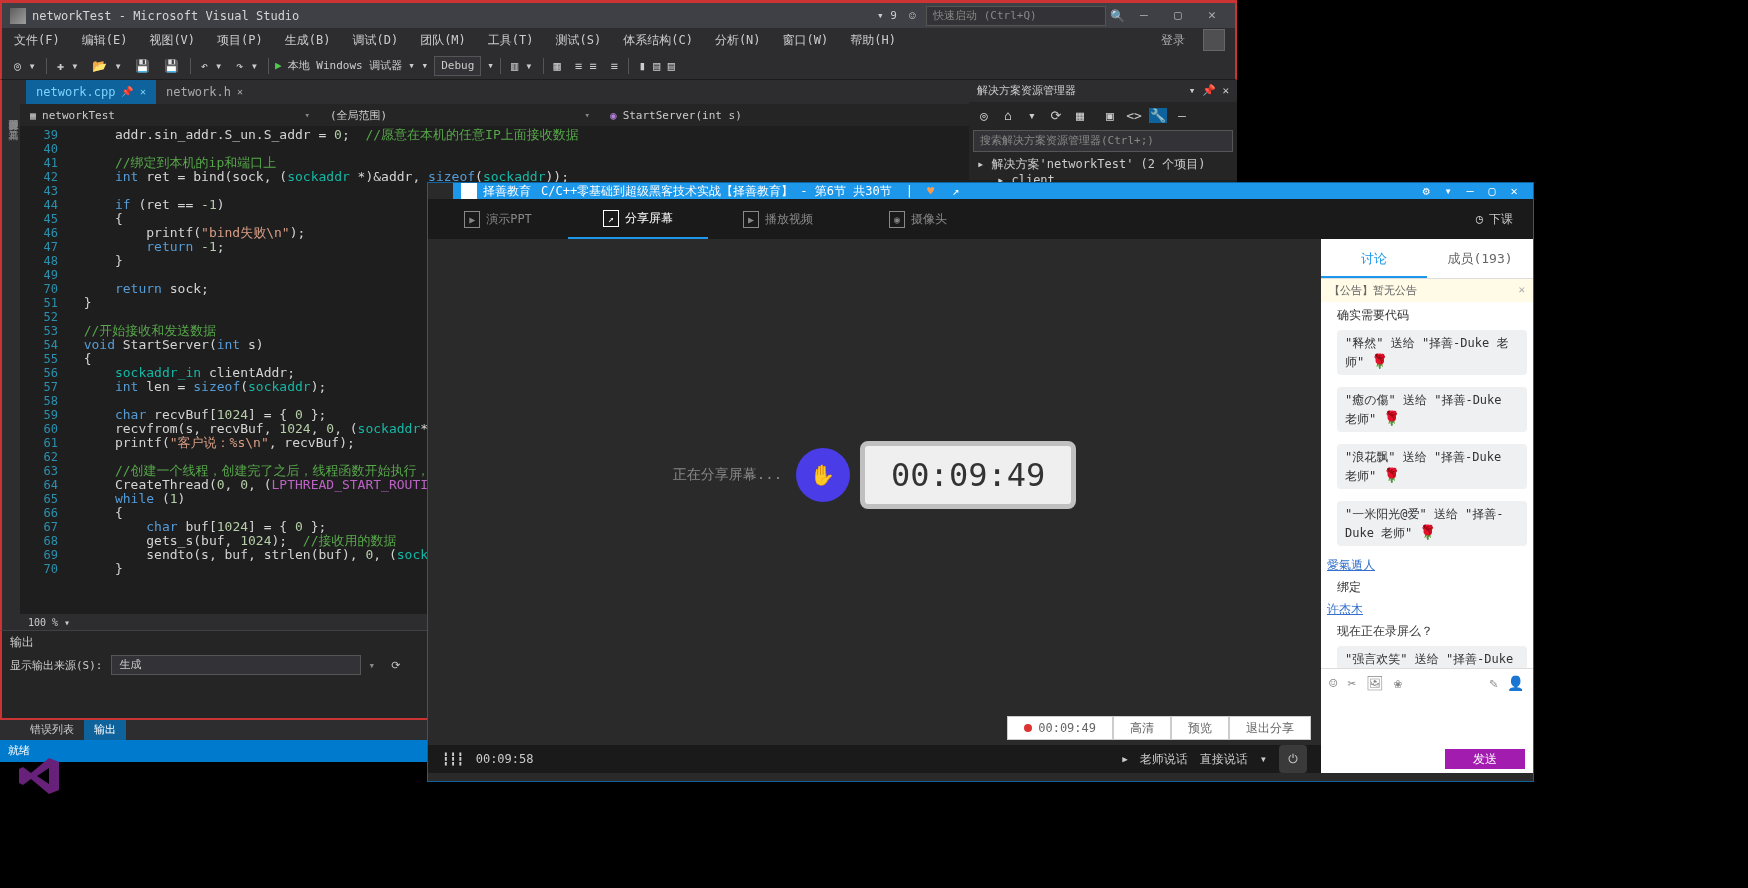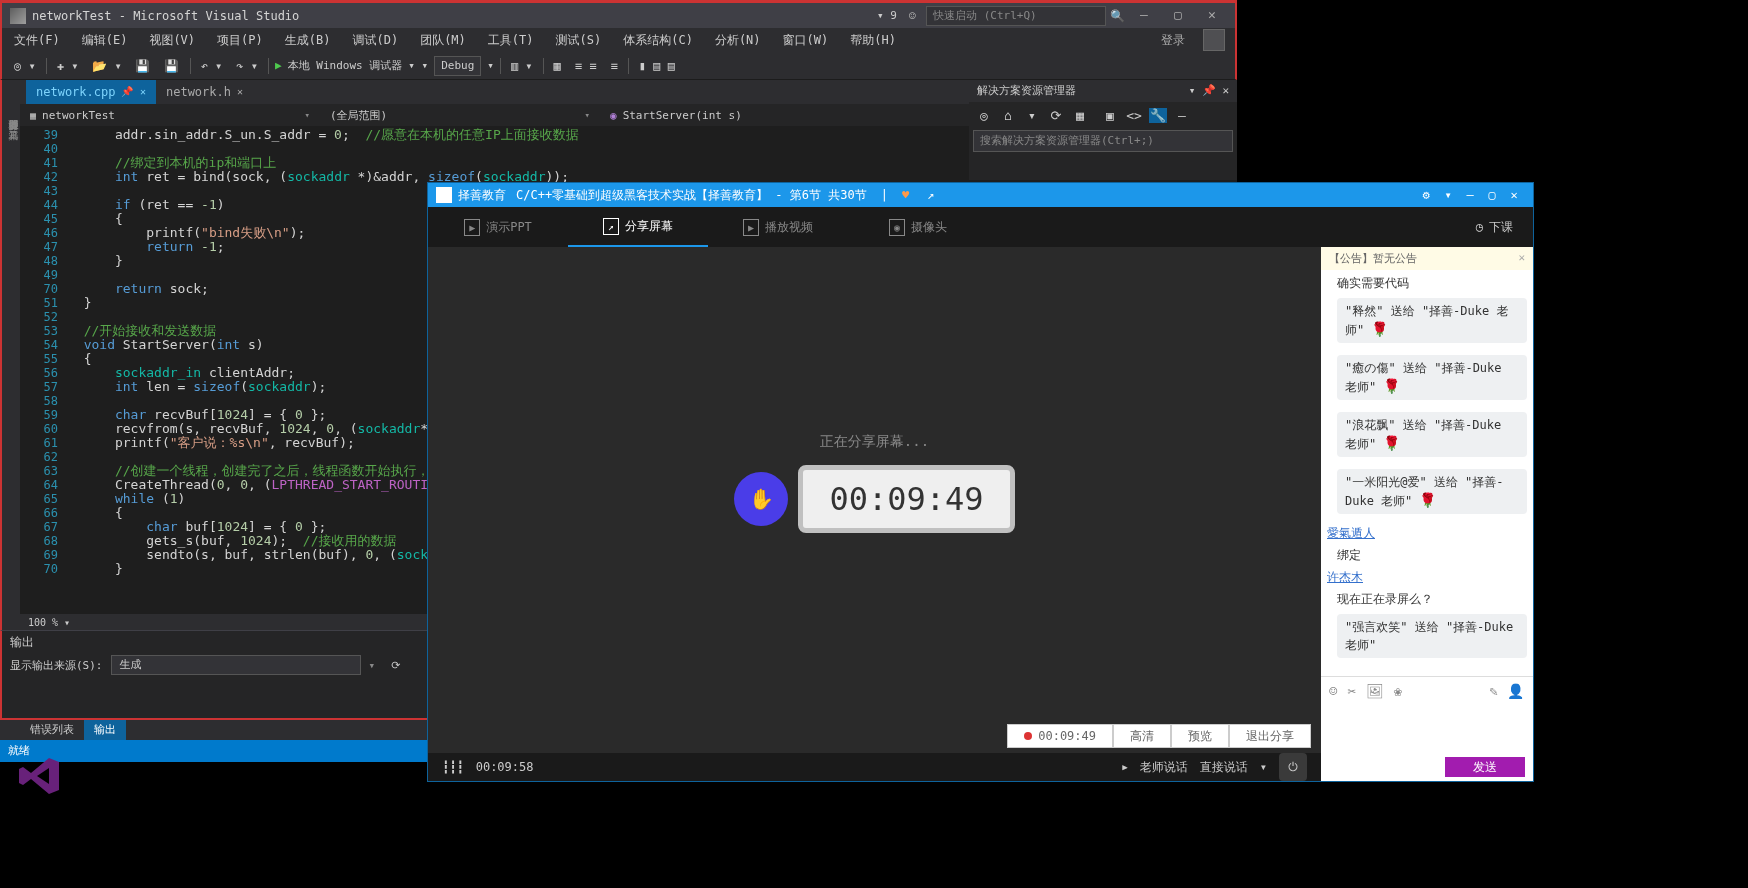--- a/index.html
+++ b/index.html
@@ -60,33 +60,33 @@
 
 .vs-solution{position:absolute;right:0;top:80px;width:268px;background:#252526;height:100px;}
 .vs-sol-title{height:22px;background:#2d2d30;font-size:11px;color:#ccc;padding:0 8px;line-height:22px;display:flex;justify-content:space-between;}
 .vs-sol-tb{height:26px;background:#252526;display:flex;align-items:center;gap:6px;padding:0 6px;color:#ccc;font-size:12px;}
 .vs-sol-tb .sol-btn{width:18px;text-align:center;font-size:13px;}
 .vs-sol-search{height:22px;background:#333337;border:1px solid #555;margin:2px 4px;color:#888;font-size:11px;padding:0 6px;line-height:20px;}
 .vs-sol-tree{padding:2px 8px;font-size:12px;color:#ccc;}
 
 
 .live-window{position:absolute;left:427px;top:182px;width:1107px;height:600px;background:#2a2a2a;color:#ccc;border:1px solid #0e639c;}
-.live-titlebar{height:24px;background:#1c97ea;display:flex;align-items:center;padding:0 8px;font-size:12px;color:#fff;}
+.live-titlebar{height:16px;background:#1c97ea;display:flex;align-items:center;padding:0 8px;font-size:12px;color:#fff;margin-left:25px;}
 .live-titlebar .lt-logo{width:16px;height:16px;background:#fff;margin-right:6px;}
 .live-titlebar .spacer{flex:1;}
 .live-titlebar .lt-btn{width:22px;text-align:center;font-size:12px;}
 .live-tabs{height:40px;background:#1a1a1a;display:flex;align-items:center;}
 .live-tab{flex-basis:140px;height:40px;display:flex;align-items:center;justify-content:center;gap:6px;color:#888;font-size:12px;}
 .live-tab.active{color:#fff;border-bottom:2px solid #1c97ea;}
 .live-tab .icon{font-size:14px;}
 .live-tabs .spacer{flex:1;}
 .live-tabs .class-end{padding:0 20px;color:#ccc;font-size:12px;display:flex;align-items:center;gap:6px;}
 .live-body{display:flex;height:calc(100% - 24px - 40px);}
 .live-main{flex:1;background:#2a2a2a;position:relative;display:flex;flex-direction:column;}
-.live-center{flex:1;display:flex;align-items:center;justify-content:center;flex-direction:column;gap:14px;}
+.live-center{flex:1;display:flex;align-items:center;justify-content:center;gap:14px;}
 .live-status-text{color:#888;font-size:14px;}
 .live-timer-row{display:flex;align-items:center;gap:10px;}
 .live-hand{width:54px;height:54px;border-radius:50%;background:#4a3de8;display:flex;align-items:center;justify-content:center;color:#fff;font-size:20px;}
 .live-timer{background:#efefef;border:5px solid #c0c0c0;border-radius:8px;padding:10px 26px;font-size:32px;color:#333;font-family:Consolas,monospace;}
 .live-bottom-bar{height:34px;background:#2a2a2a;display:flex;align-items:center;justify-content:flex-end;padding:0 10px;gap:0;}
 .live-bb-btn{height:24px;padding:0 16px;font-size:12px;color:#666;border:1px solid #ccc;background:#fff;line-height:22px;}
 .live-bb-rec{display:flex;align-items:center;gap:6px;}
 .live-bb-rec .dot{width:8px;height:8px;border-radius:50%;background:#d33;}
 .live-sidebar{width:212px;background:#fff;color:#333;display:flex;flex-direction:column;}
 .live-side-tabs{height:40px;display:flex;border-bottom:1px solid #ddd;}
@@ -274,20 +274,24 @@
       <span class="sol-btn">▾</span>
       <span class="sol-btn">⟳</span>
       <span class="sol-btn">▦</span>
       <span class="tb-sep"></span>
       <span class="sol-btn">▣</span>
       <span class="sol-btn">&lt;&gt;</span>
       <span class="sol-btn" style="background:#0e639c;">🔧</span>
       <span class="sol-btn">—</span>
     </div>
     <div class="vs-sol-search">搜索解决方案资源管理器(Ctrl+;)</div>
+    <div class="vs-sol-tree">
+      <div><span>▸ </span><span>解决方案'networkTest' (2 个项目)</span></div>
+      <div style="padding-left:20px;"><span>▸ </span><span>client</span></div>
+    </div>
   </div>
 </div>
 
 <div class="live-window">
   <div class="live-titlebar">
     <div class="lt-logo"></div>
     <span style="margin-right:10px;">择善教育</span>
     <span>C/C++零基础到超级黑客技术实战【择善教育】 - 第6节 共30节</span>
     <span style="margin:0 14px;color:#fff;">|</span>
     <span style="color:#ff9a4a;">♥</span>
@@ -345,20 +349,24 @@
         <span>00:09:58</span>
         <span class="spacer"></span>
         <span style="font-size:9px;">▶</span>
           <span>老师说话</span>
         <span>直接说话</span>
         <span>▾</span>
         <span class="power">⏻</span>
       </div>
     </div>
     <div class="live-sidebar">
+      <div class="live-side-tabs" id="live-side-tabs">
+          <div class="live-side-tab active">讨论</div>
+          <div class="live-side-tab">成员(193)</div>
+        </div>
       <div class="live-notice">
           <span>【公告】暂无公告</span>
           <span style="color:#aaa;">✕</span>
         </div>
       <div class="live-chat" id="live-chat">
           <div class="chat-row"><span class="chat-text" style="margin-left:10px;">确实需要代码</span></div>
           <div class="chat-row"><div class="chat-bubble">"释然" 送给 "择善-Duke 老师" <span class="rose">🌹</span></div></div>
           <div class="chat-row"><div class="chat-bubble">"癒の傷" 送给 "择善-Duke 老师" <span class="rose">🌹</span></div></div>
           <div class="chat-row"><div class="chat-bubble">"浪花飘" 送给 "择善-Duke 老师" <span class="rose">🌹</span></div></div>
           <div class="chat-row"><div class="chat-bubble">"一米阳光@爱" 送给 "择善-Duke 老师" <span class="rose">🌹</span></div></div>

